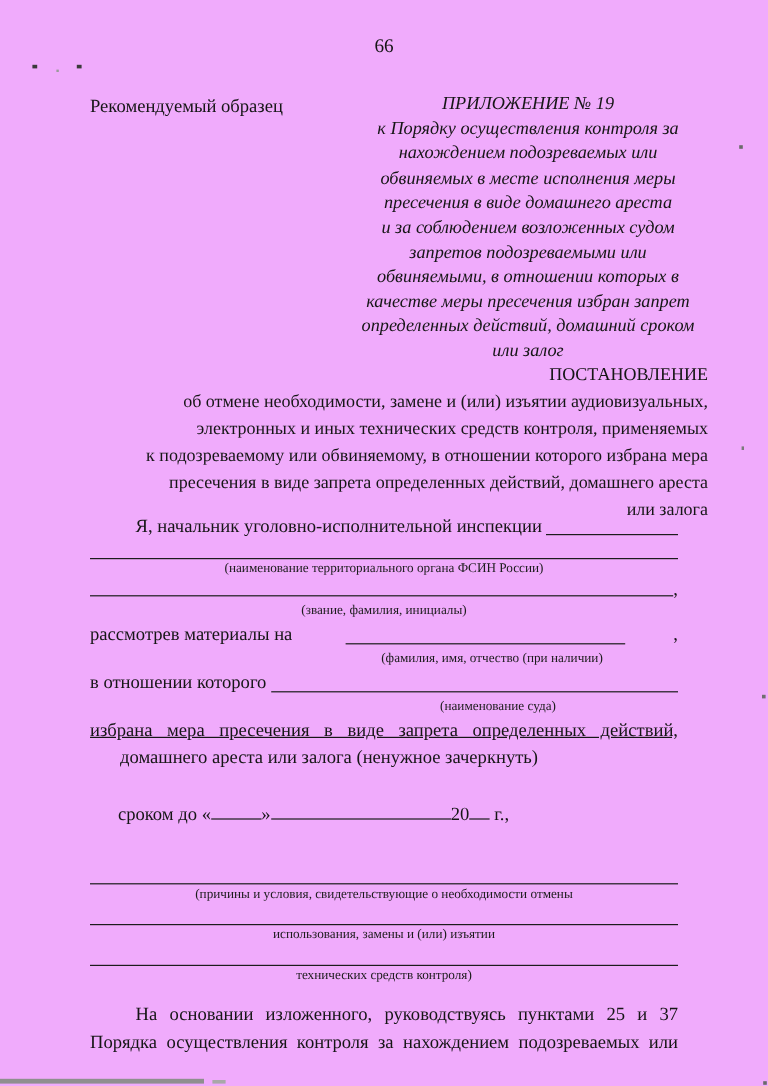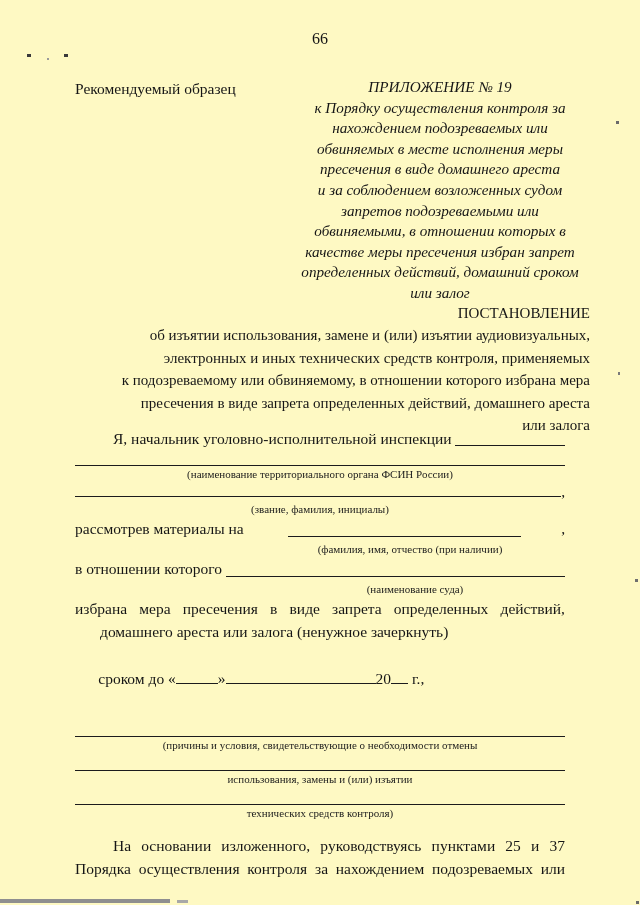--- a/index.html
+++ b/index.html
@@ -1,17 +1,17 @@
 <!DOCTYPE html>
 <html><head>
 <meta charset="utf-8">
 <style>
   html,body { margin:0; padding:0; background:#ffffff; }
   .page {
-    position:relative; width:640px; height:905px; background:#fef9c3;
+    position:relative; width:640px; height:905px; background:#f0abfc;
     font-family:"Liberation Serif","DejaVu Serif",serif;
     color:#161616; overflow:hidden;
     -webkit-font-smoothing:antialiased;
   }
   .pageno {
     position:absolute; top:30px; left:0; width:640px;
     text-align:center; font-size:16px;
   }
   .sample-label {
     position:absolute; top:80px; left:75px; font-size:15.5px;
@@ -36,21 +36,21 @@
     border-bottom:1.2px solid #1c1c1c;
   }
   .indent { width:38px; flex:0 0 38px; }
   .ruleline { height:15px; border-bottom:1.2px solid #1c1c1c; }
   .caption {
     font-size:11px; line-height:15px; text-align:center; color:#1c1c1c;
     padding-top:1px;
   }
   .caption.offset1 { padding-left:180px; }
   .caption.offset2 { padding-left:190px; }
-  .just { text-align:justify; text-align-last:justify; line-height:23px; }
+  .just { text-align:justify; text-align-last:justify; line-height:23px;text-decoration:underline; }
   .plain { line-height:23px;margin-left:25px; }
   .term { line-height:24px; white-space:pre; }
   .blank {
     display:inline-block; border-bottom:1.2px solid #1c1c1c; height:2px;
   }
   .blank.day { width:42px; }
   .blank.month { width:150px; }
   .blank.yr { width:17px; }
   .ustanovil {
     text-align:center; font-size:15.5px; line-height:22px;
@@ -90,21 +90,21 @@
     <div>и за соблюдением возложенных судом</div>
     <div>запретов подозреваемыми или</div>
     <div>обвиняемыми, в отношении которых в</div>
     <div>качестве меры пресечения избран запрет</div>
     <div>определенных действий, домашний сроком</div>
     <div>или залог</div>
   </div>
 
   <div class="title-block">
     <div>ПОСТАНОВЛЕНИЕ</div>
-    <div>об изъятии использования, замене и (или) изъятии аудиовизуальных,</div>
+    <div>об отмене необходимости, замене и (или) изъятии аудиовизуальных,</div>
     <div>электронных и иных технических средств контроля, применяемых</div>
     <div>к подозреваемому или обвиняемому, в отношении которого избрана мера</div>
     <div>пресечения в виде запрета определенных действий, домашнего ареста</div>
     <div>или залога</div>
   </div>
 
   <div class="form">
 
     <div class="frow">
       <span class="indent"></span>

